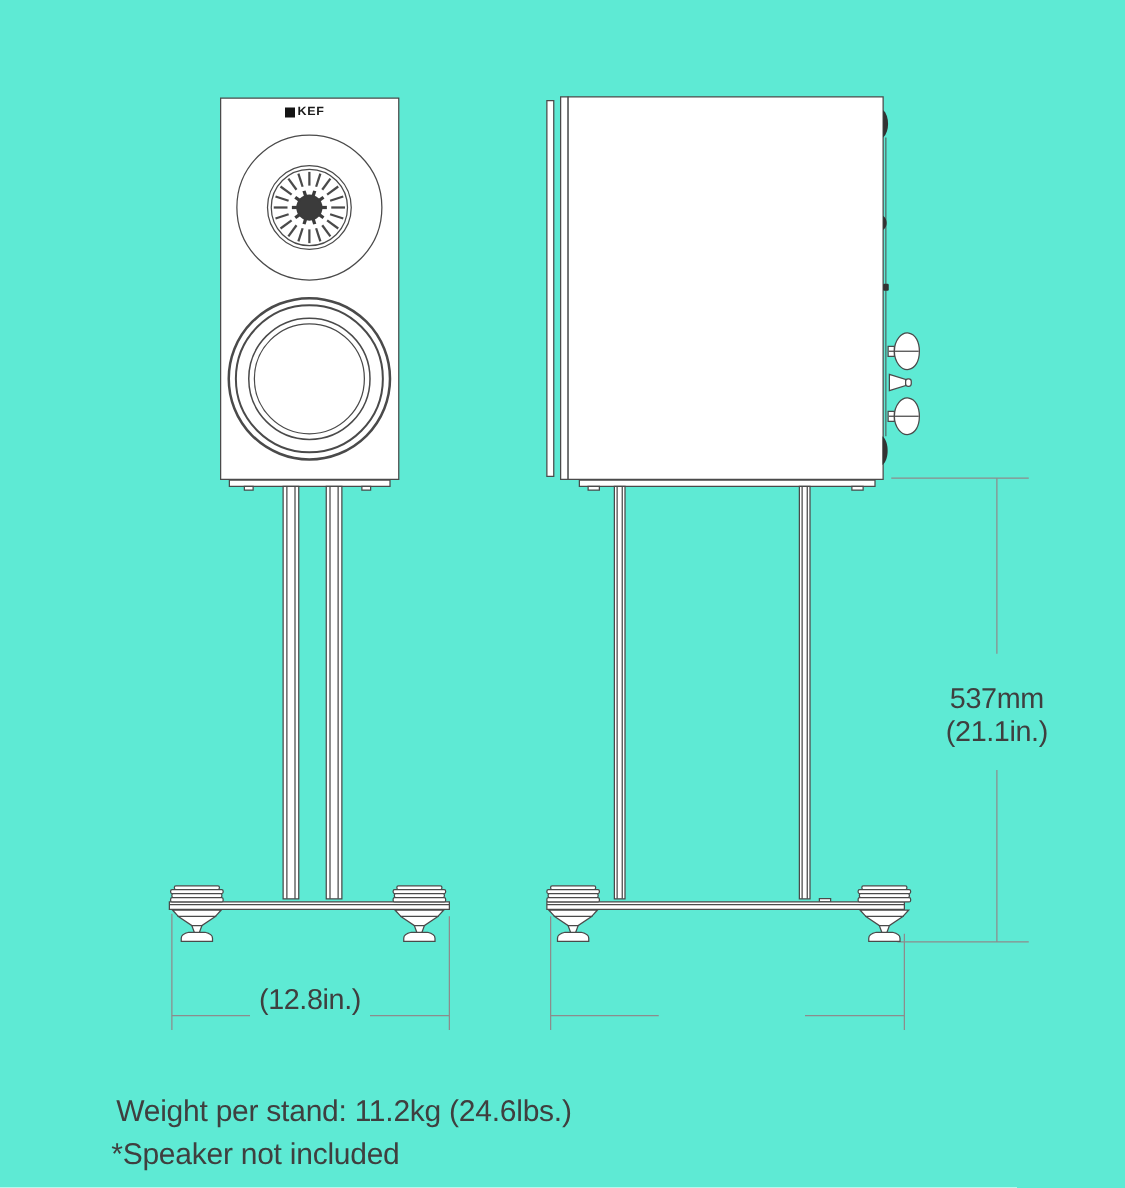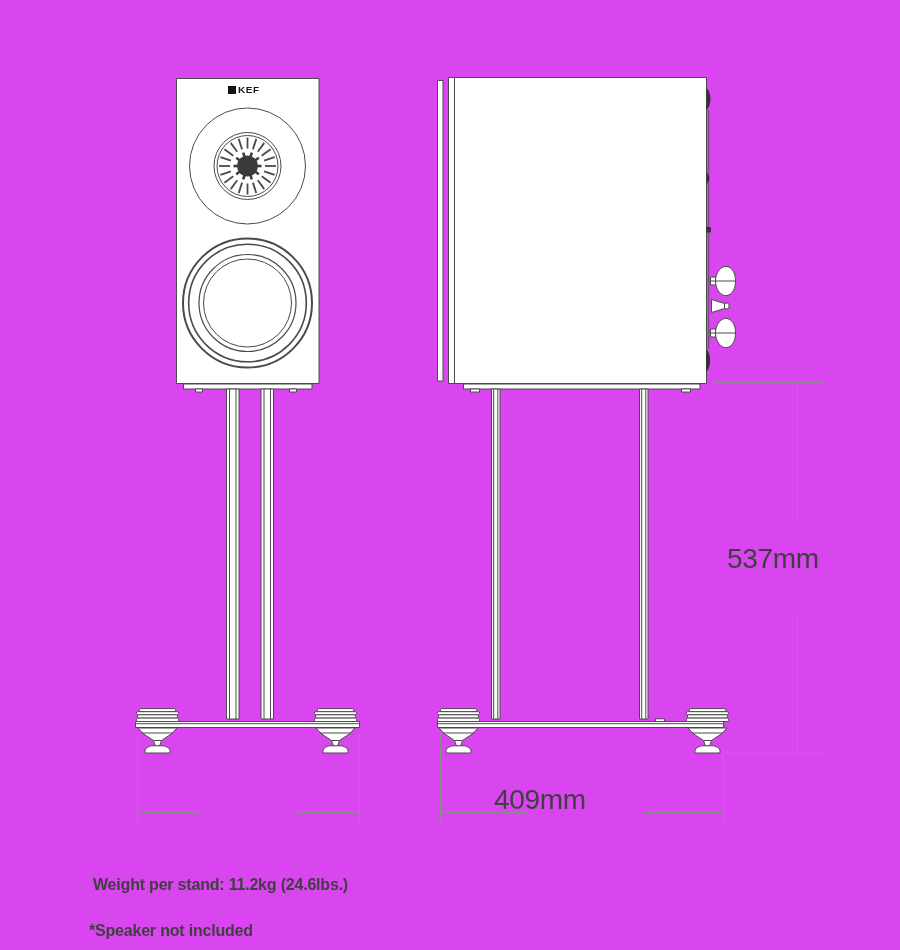--- a/index.html
+++ b/index.html
@@ -1,26 +1,26 @@
 <!DOCTYPE html>
 <html><head>
 <meta charset="utf-8">
 <style>
   html,body{margin:0;padding:0;background:#ffffff;}
   #stage{
-    position:relative;width:900px;height:950px;background:#d946ef;overflow:hidden;
+    position:relative;width:900px;height:950px;background:#5eead4;overflow:hidden;
     font-family:"Liberation Sans", sans-serif;
   }
   #drawing{position:absolute;left:0;top:0;}
   .dimlabel{
-    position:absolute;color:#3f3f3f;
-    font-size:28px;font-weight:400;letter-spacing:-0.3px;line-height:27px;
+    position:absolute;text-align:center;color:#3f3f3f;
+    font-size:23px;font-weight:400;letter-spacing:-0.3px;line-height:27px;
   }
   .note{
-    position:absolute;color:#3f3f3f;font-size:16px;font-weight:700;
+    position:absolute;color:#3f3f3f;font-size:24px;font-weight:400;
     letter-spacing:-0.2px;white-space:nowrap;
   }
   #kef-badge{
     position:absolute;left:228px;top:85px;height:10px;
     display:flex;align-items:center;gap:2px;
   }
   #kef-badge .mark{width:8px;height:8px;background:#141414;}
   #kef-badge .word{
     font-size:10px;font-weight:700;color:#1a1a1a;letter-spacing:0.6px;
     line-height:10px;transform:scaleY(0.95);
@@ -189,26 +189,27 @@
       <use href="#foot" x="707.5"></use>
     </g>
   </svg>
 
   <div id="kef-badge">
     <span class="mark"></span>
     <span class="word">KEF</span>
   </div>
 
   <div class="dimlabel" style="left:158px;top:786px;width:180px;">
+    <div>(12.8in.)</div>
   </div>
 
   <div class="dimlabel" style="left:494px;top:786px;width:180px;">
-    <div>409mm</div>
   </div>
 
   <div class="dimlabel" style="left:727px;top:545px;width:141px;">
     <div>537mm</div>
+    <div>(21.1in.)</div>
   </div>
 
   <div class="note" style="left:93px;top:876px;">Weight per stand: 11.2kg (24.6lbs.)</div>
-  <div class="note" style="left:89px;top:910px;margin-top:12px;">*Speaker not included</div>
+  <div class="note" style="left:89px;top:910px;">*Speaker not included</div>
 
 </div>
 
 </body></html>

